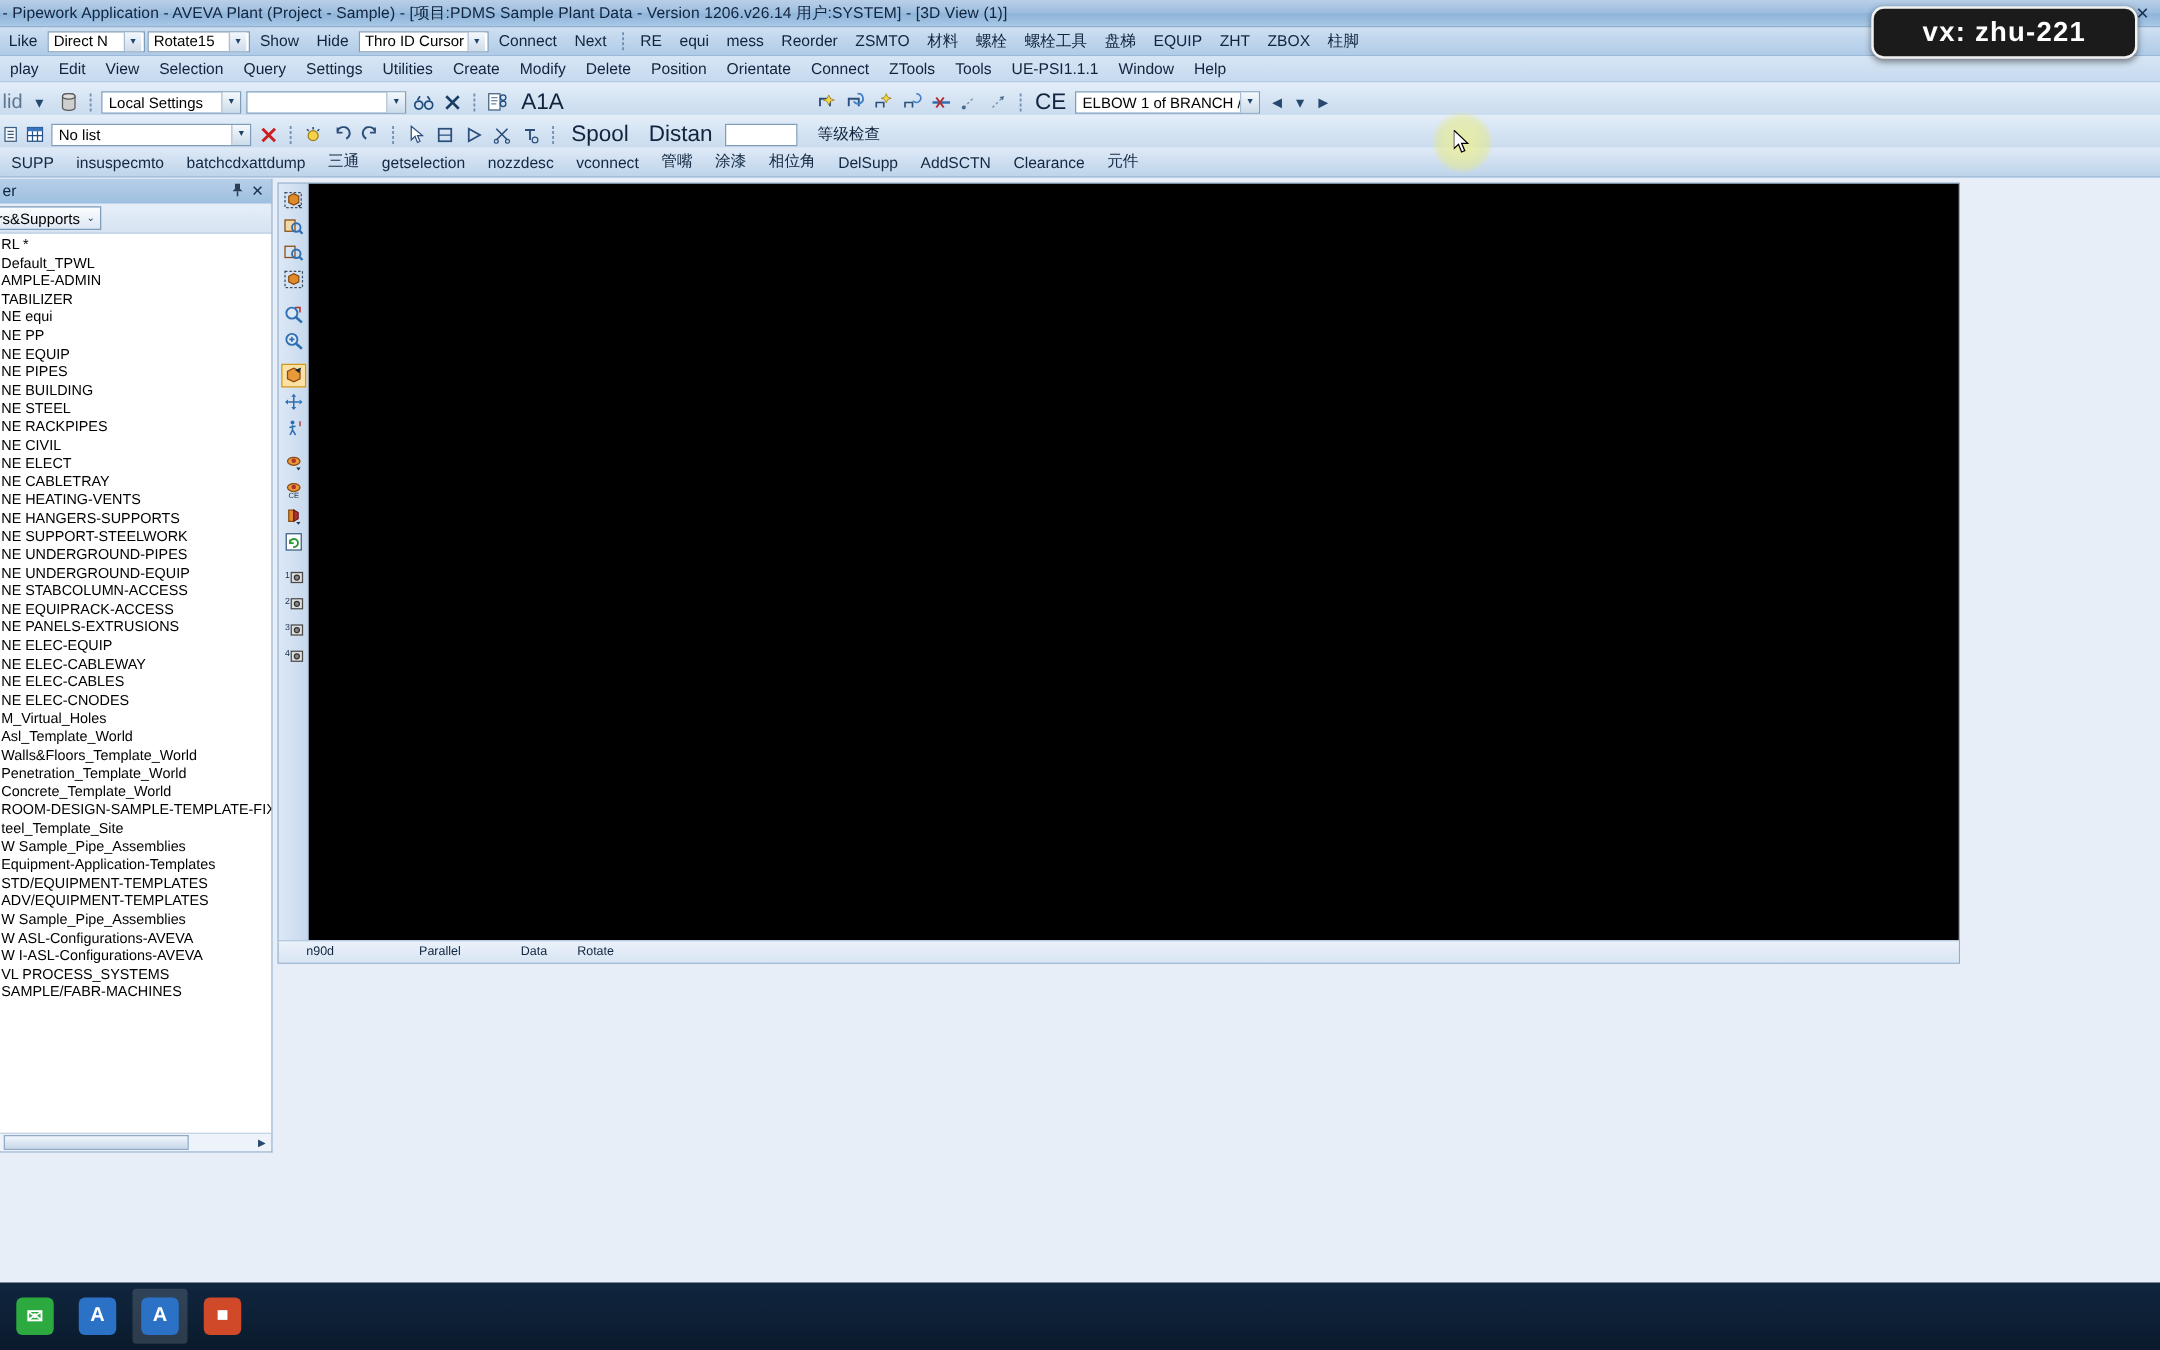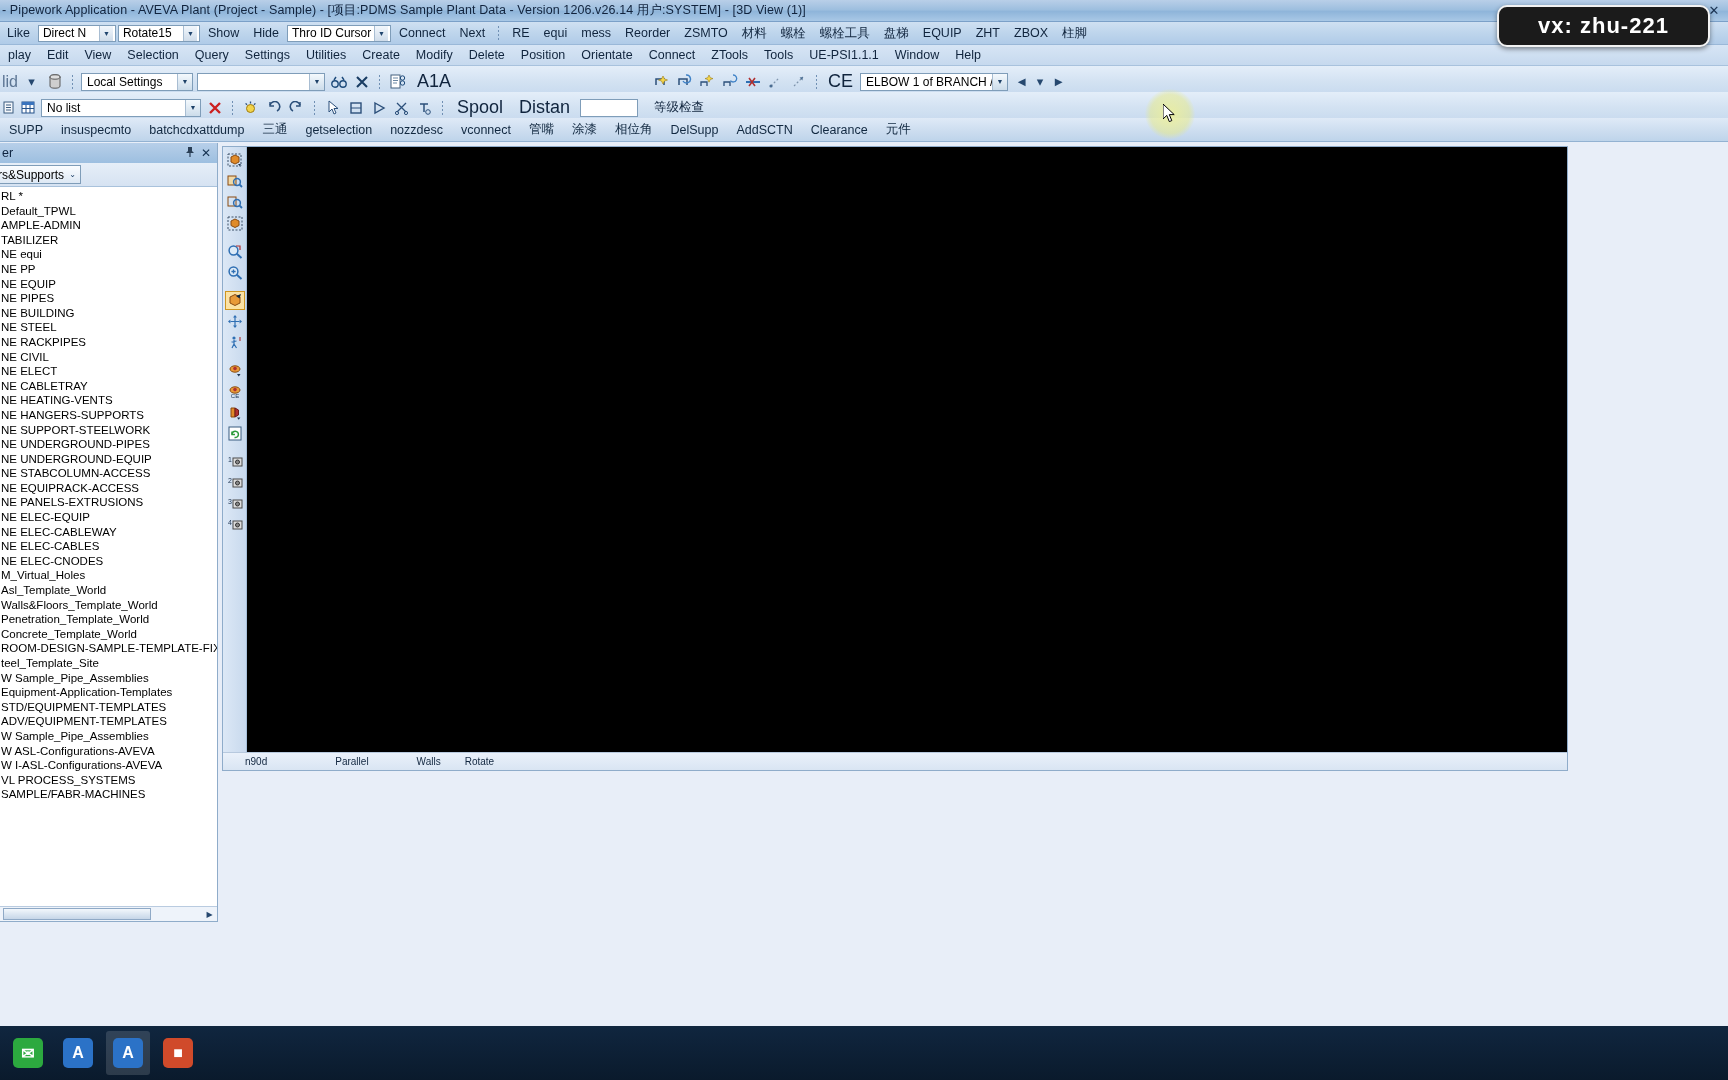--- a/index.html
+++ b/index.html
@@ -730,21 +730,21 @@
               <rect x="7" y="4" width="9" height="8" fill="#ddd" stroke="#4a4a4a"></rect>
               <circle cx="11.5" cy="8" r="2" fill="#888" stroke="#333"></circle>
             </svg>
           </div>
         </div>
       <div class="canvas3d"></div>
     </div>
     <div class="view-status">
       <span class="sc" style="padding-left:22px">n90d</span>
       <span class="sc" style="padding-left:68px">Parallel</span>
-      <span class="sc" style="padding-left:48px">Walls</span>
+      <span class="sc" style="padding-left:48px">Data</span>
       <span class="sc" style="padding-left:24px">Rotate</span>
     </div>
   </div>
 
 
   <div class="watermark">vx: zhu-221</div>
 
   <div class="cursor-glow"></div>
   <div class="cursor-arrow">
     <svg width="14" height="20" viewBox="0 0 14 20">

